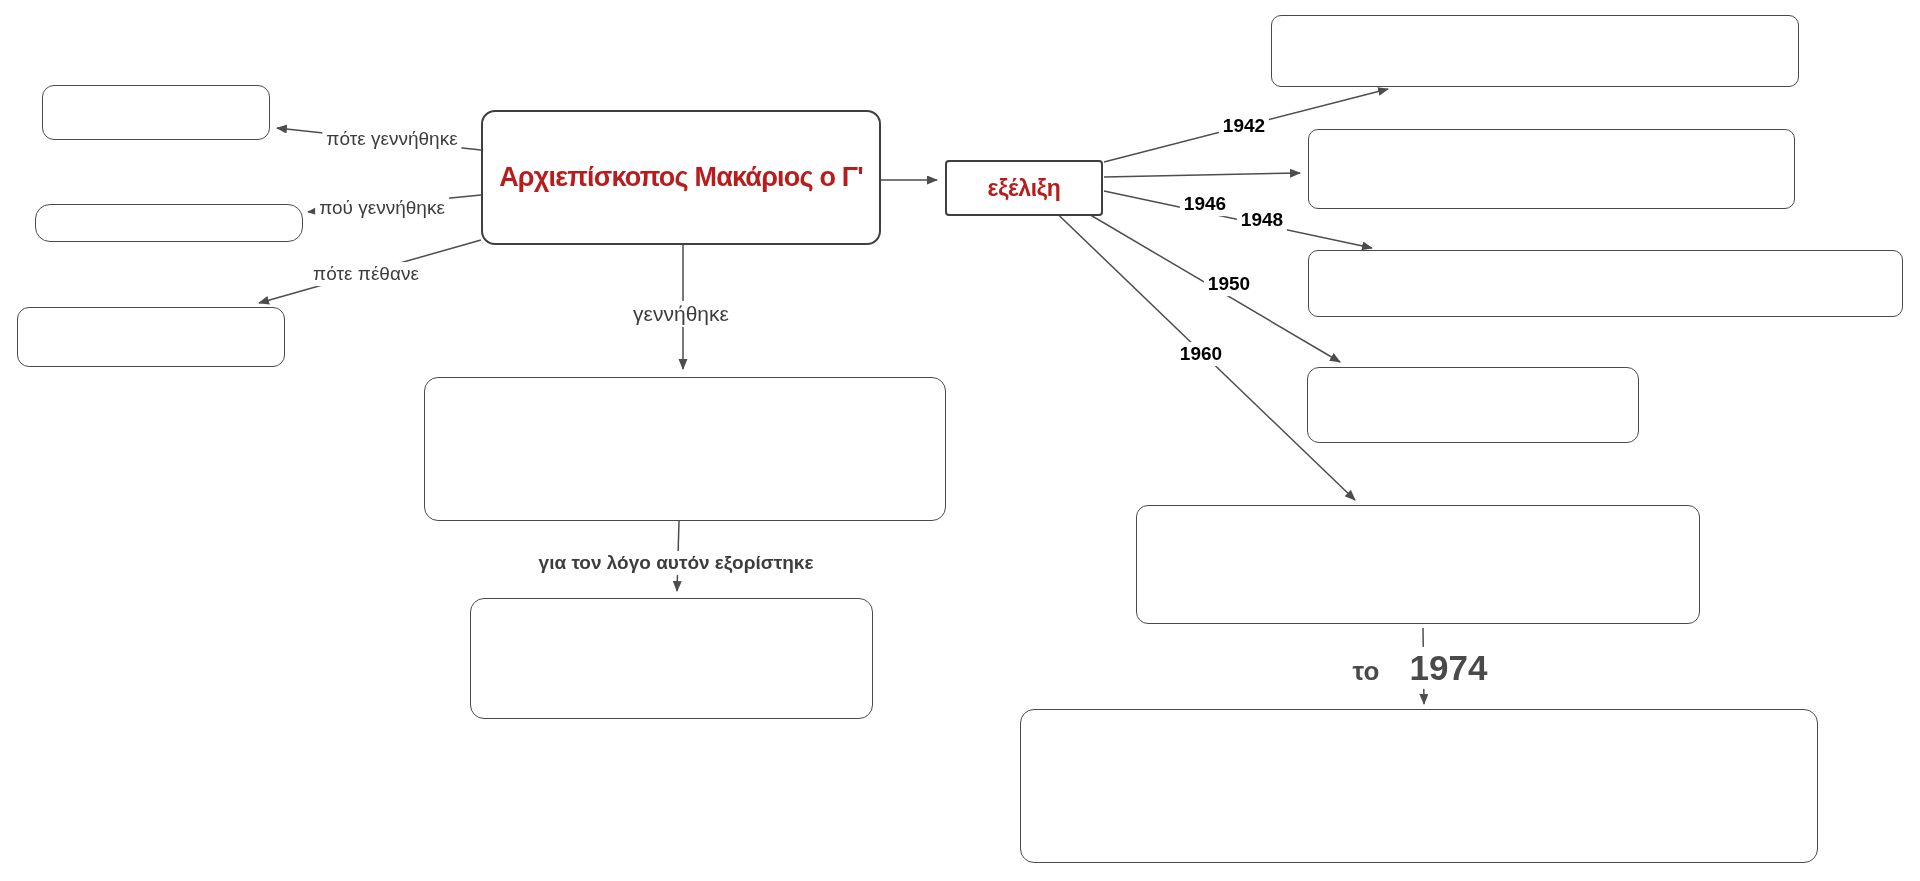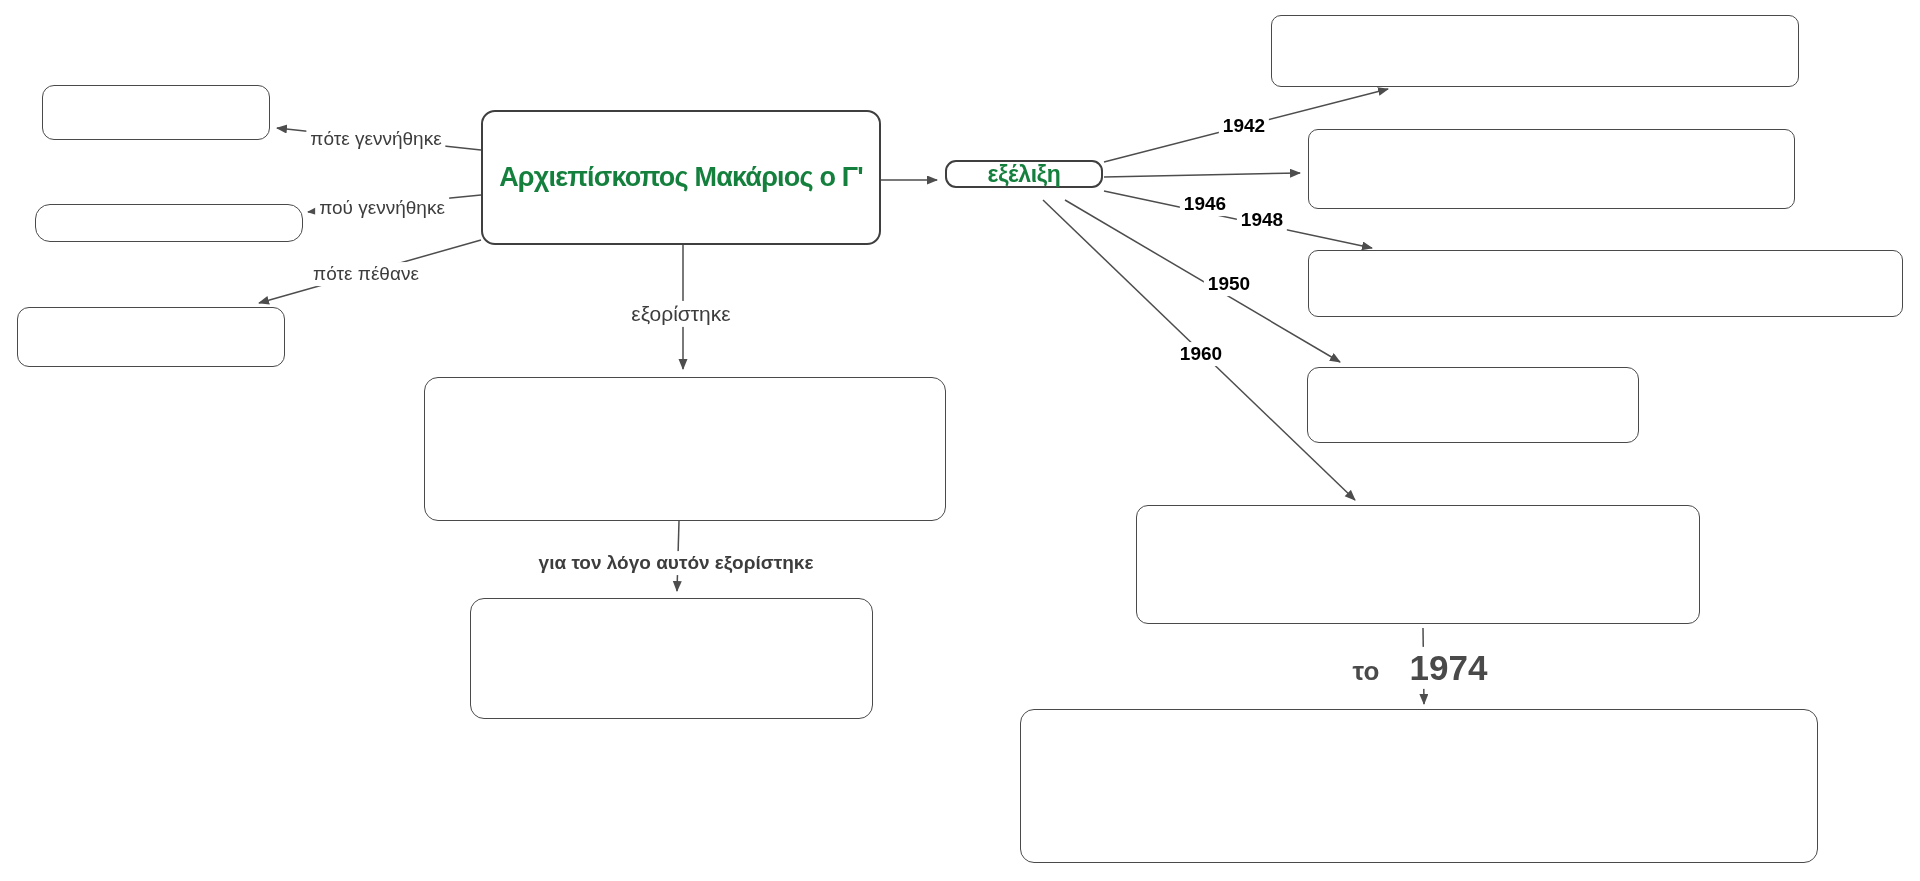--- a/index.html
+++ b/index.html
@@ -30,21 +30,21 @@
     display: flex;
     align-items: center;
     justify-content: center;
   }
   .node.primary {
     border-width: 2px;
     border-color: #3f3f3f;
   }
   .node .node-label {
     font-weight: bold;
-    color: #15803d;
+    color: #b91c1c;
     white-space: nowrap;
   }
   .central-label {
     font-size: 27px;
     letter-spacing: -0.8px;
   }
   .evolution-label {
     font-size: 23px;
     letter-spacing: -0.3px;
   }
@@ -107,39 +107,39 @@
   </svg>
 
   <div class="node" style="left:42px;  top:85px;  width:228px; height:55px;"></div>
   <div class="node" style="left:35px;  top:204px; width:268px; height:38px; border-radius:15px;"></div>
   <div class="node" style="left:17px;  top:307px; width:268px; height:60px;"></div>
 
   <div class="node primary" style="left:481px; top:110px; width:400px; height:135px; border-radius:14px;">
     <span class="node-label central-label">Αρχιεπίσκοπος Μακάριος ο Γ'</span>
   </div>
 
-  <div class="node primary" style="left:945px; top:160px; width:158px; height:28px; border-radius:11px;">
+  <div class="node primary" style="left:945px; top:160px; width:158px; height:56px; border-radius:4px;">
     <span class="node-label evolution-label">εξέλιξη</span>
   </div>
 
   <div class="node" style="left:424px; top:377px; width:522px; height:144px; border-radius:14px;"></div>
   <div class="node" style="left:470px; top:598px; width:403px; height:121px; border-radius:14px;"></div>
 
   <div class="node" style="left:1271px; top:15px;  width:528px; height:72px;  border-radius:10px;"></div>
   <div class="node" style="left:1308px; top:129px; width:487px; height:80px;  border-radius:10px;"></div>
   <div class="node" style="left:1308px; top:250px; width:595px; height:67px;  border-radius:10px;"></div>
   <div class="node" style="left:1307px; top:367px; width:332px; height:76px;"></div>
   <div class="node" style="left:1136px; top:505px; width:564px; height:119px;"></div>
   <div class="node" style="left:1020px; top:709px; width:798px; height:154px; border-radius:14px;"></div>
 
-  <span class="edge-label" style="left:376px; top:139px;">πότε γεννήθηκε</span>
+  <span class="edge-label" style="left:392px; top:139px;">πότε γεννήθηκε</span>
   <span class="edge-label" style="left:382px; top:208px;">πού γεννήθηκε</span>
   <span class="edge-label" style="left:366px; top:274px;">πότε πέθανε</span>
 
-  <span class="edge-label fought" style="left:681px; top:314px;">εξορίστηκε</span>
+  <span class="edge-label fought" style="left:681px; top:314px;">γεννήθηκε</span>
   <span class="edge-label bold" style="left:676px; top:563px;">για τον λόγο αυτόν εξορίστηκε</span>
 
   <span class="edge-label year" style="left:1244px; top:126px;">1942</span>
   <span class="edge-label year" style="left:1205px; top:176px;margin-top:28px;">1946</span>
   <span class="edge-label year" style="left:1262px; top:220px;">1948</span>
   <span class="edge-label year" style="left:1229px; top:284px;text-align:center;">1950</span>
   <span class="edge-label year" style="left:1201px; top:354px;">1960</span>
 
   <span class="edge-label big-year" style="left:1420px; top:668px;"><span>το</span> <span class="year-big">1974</span></span>
 

